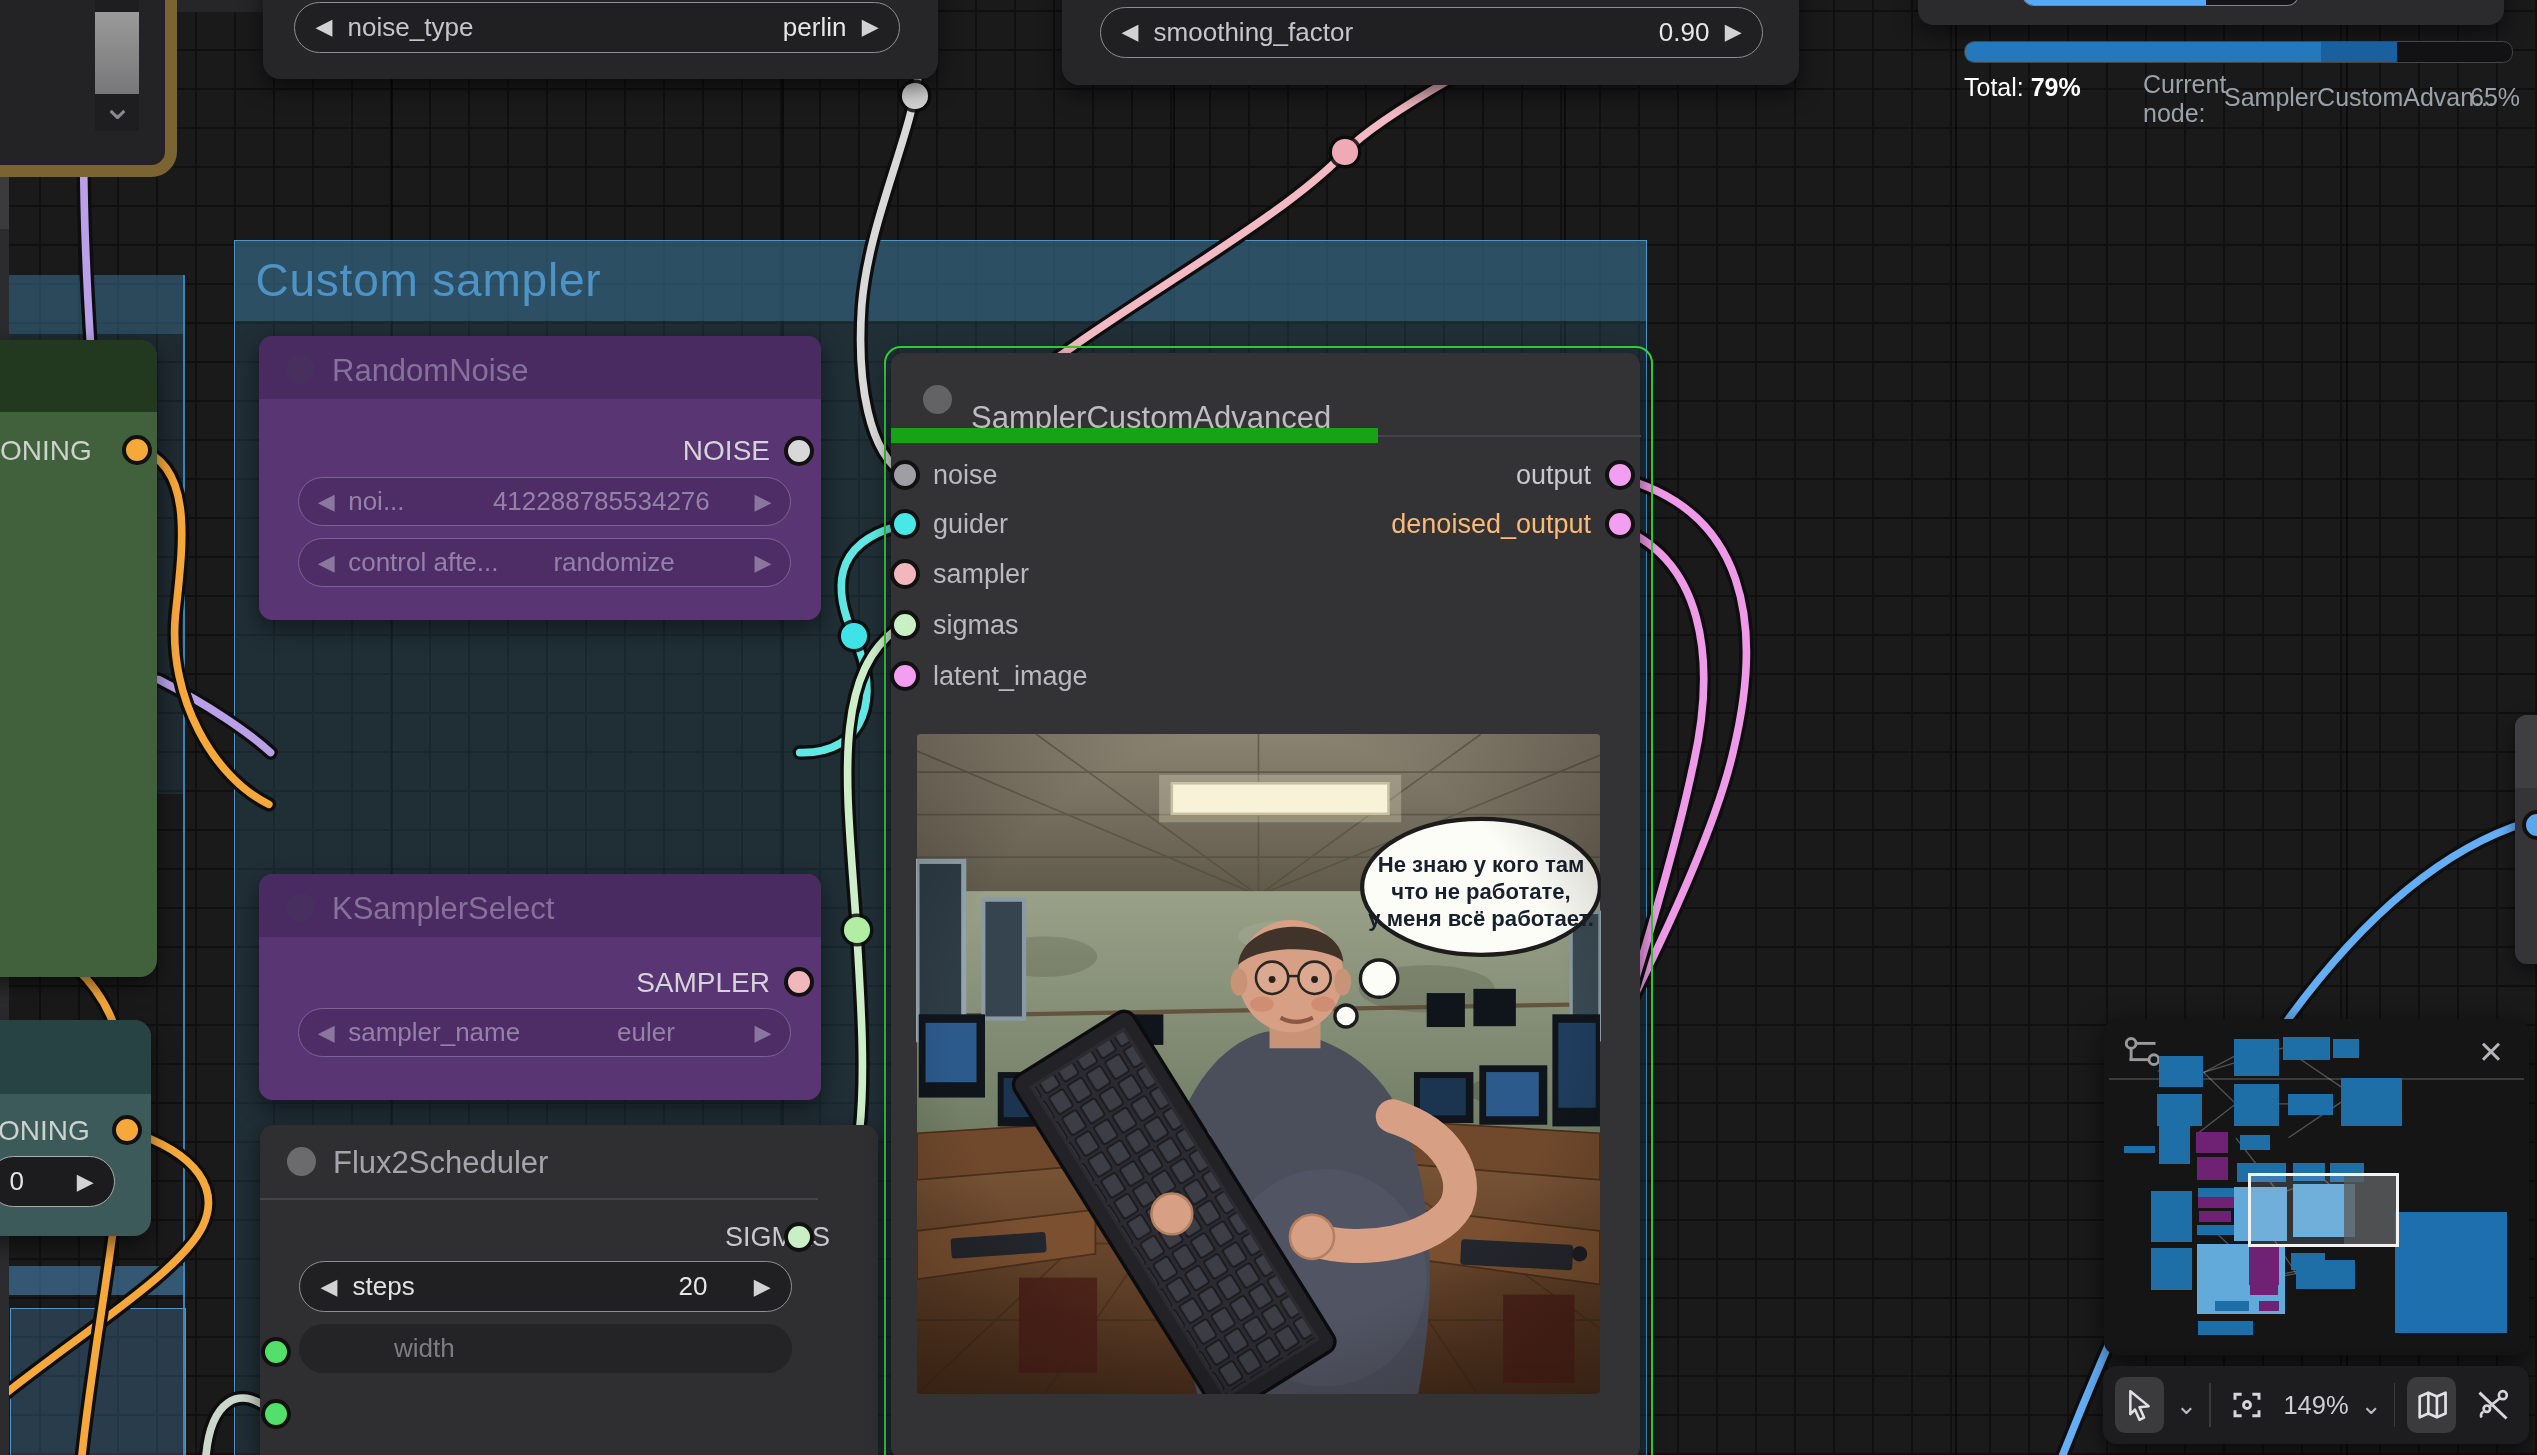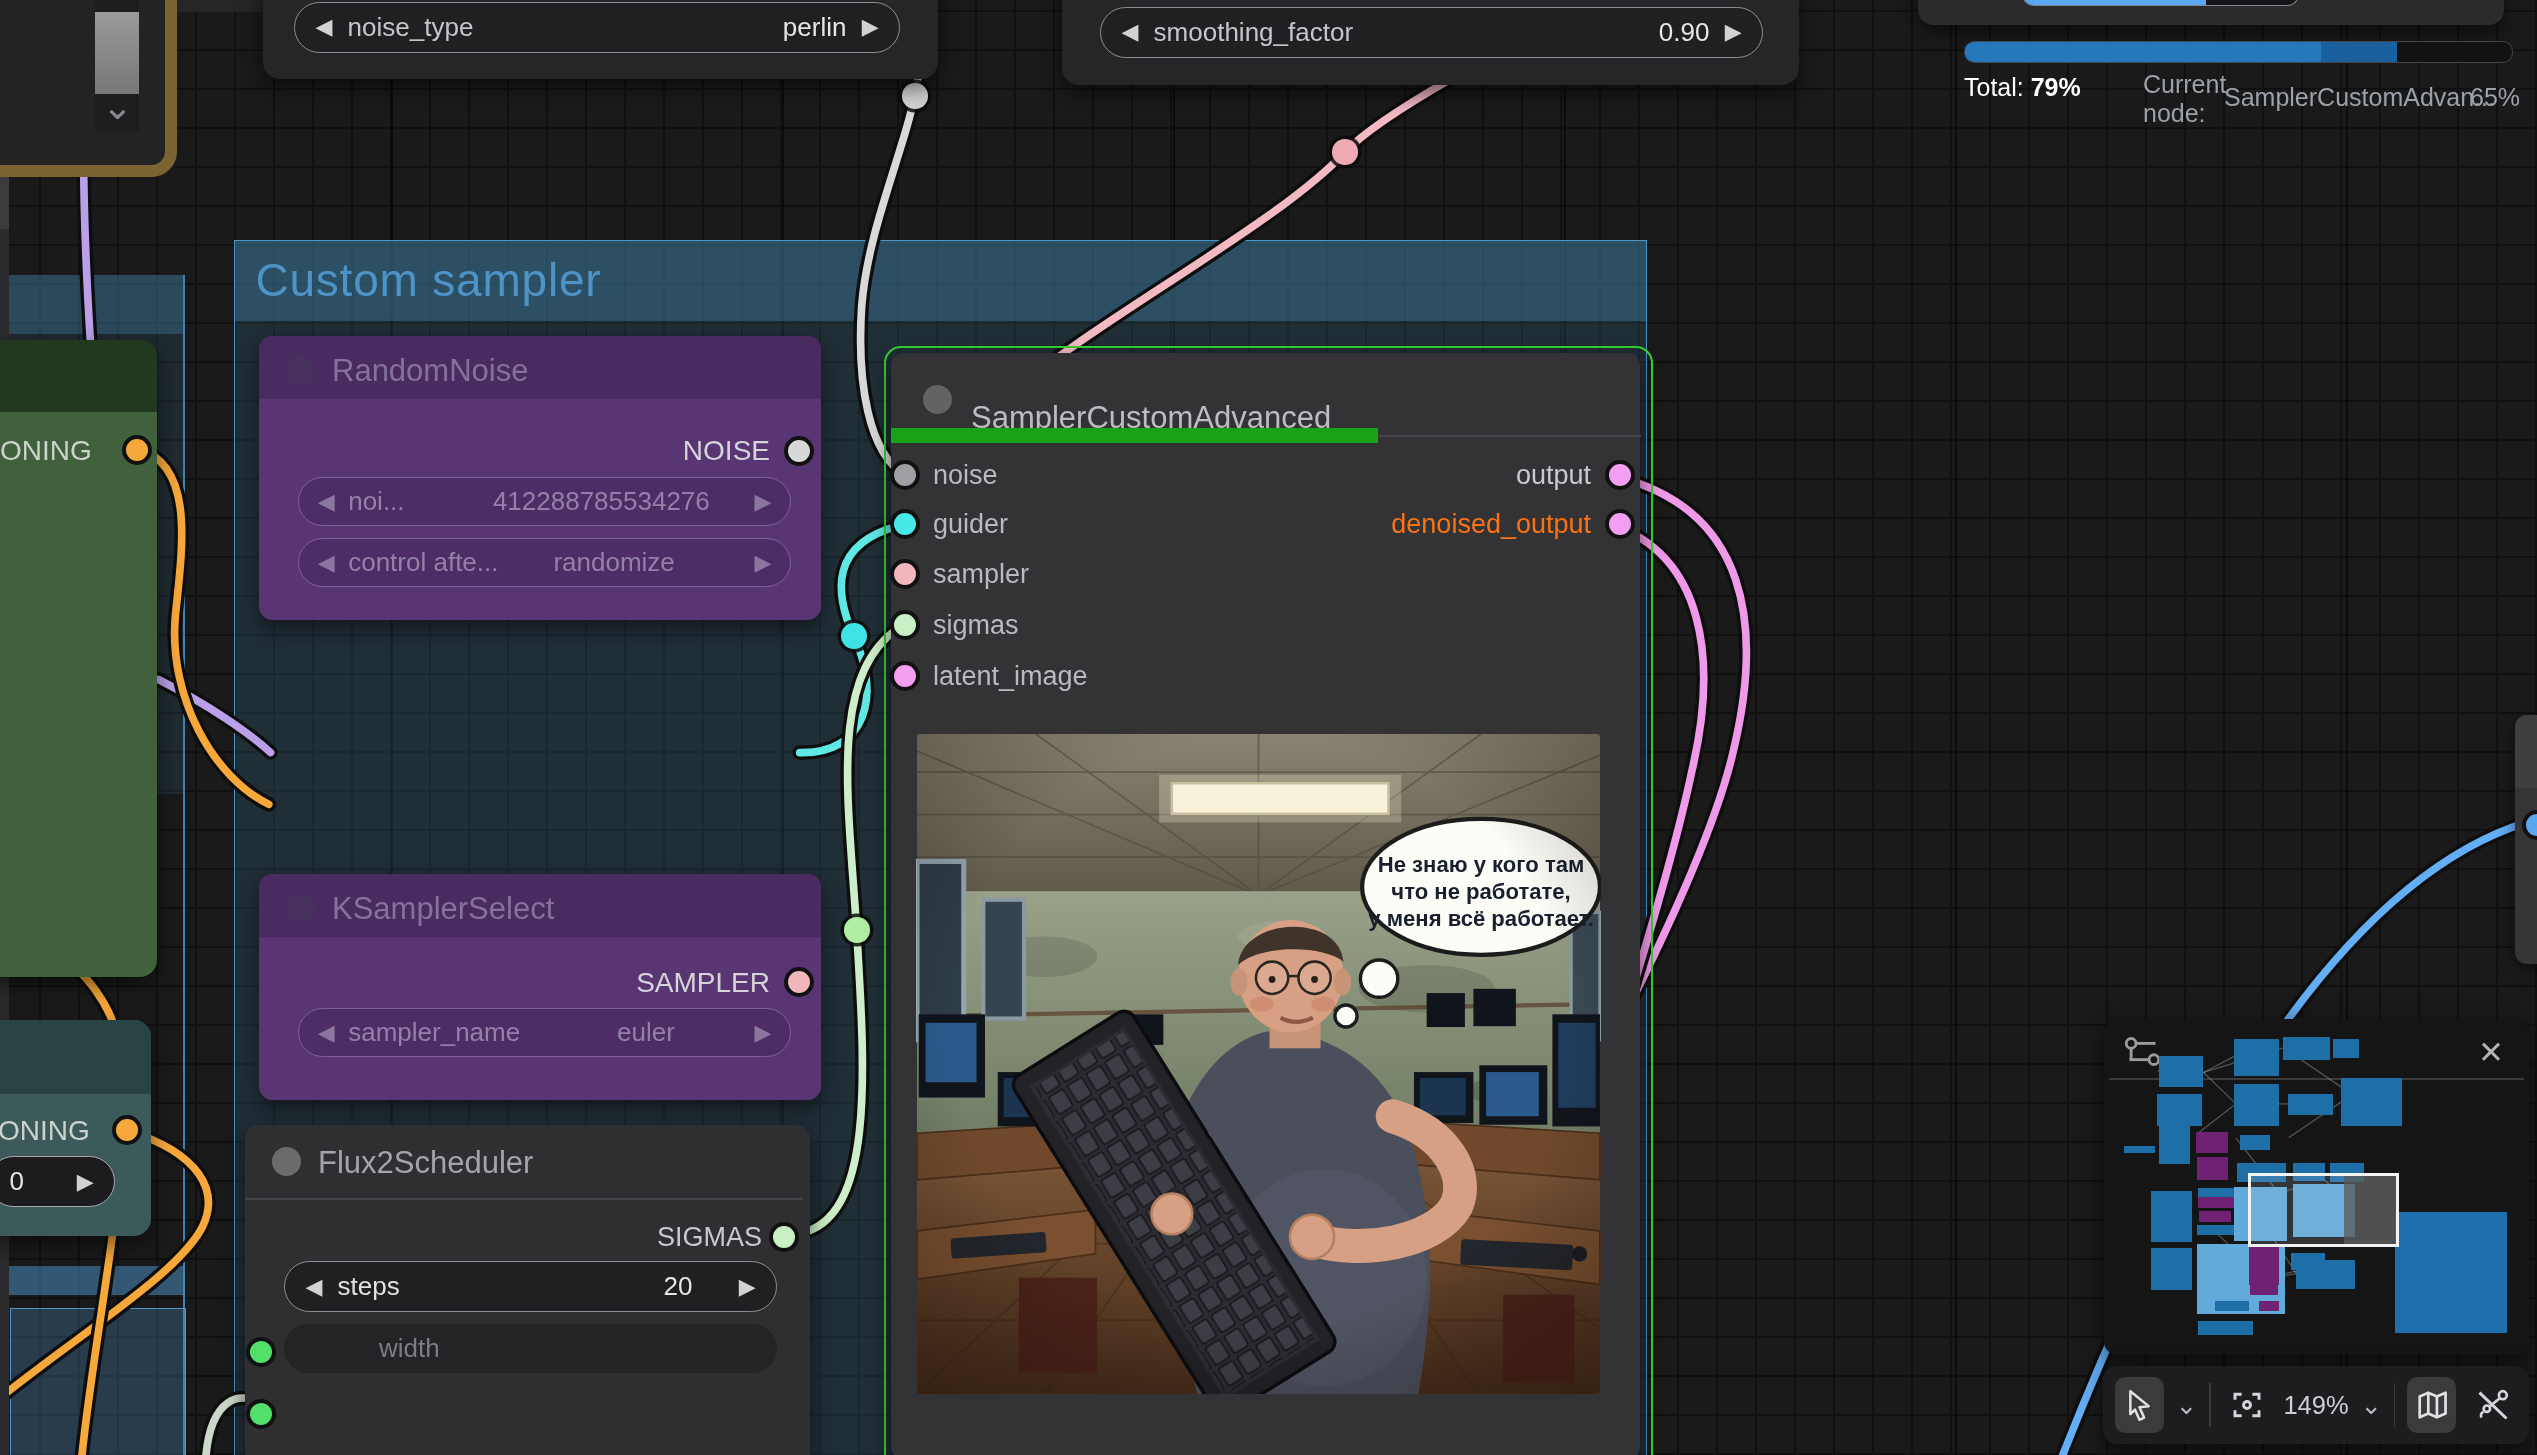--- a/index.html
+++ b/index.html
@@ -199,21 +199,21 @@
     <div class="outlabel" style="right:51px;top:93px;">SAMPLER</div>
     <div class="dot" style="left:525px;top:93px;background:#f2b6bd;"></div>
     <div class="ppill" style="left:39px;top:134px;width:493px;">
       <span class="arr">◀</span>
       <span>sampler_name</span>
       <span class="wval mid">euler</span>
       <span class="arr">▶</span>
     </div>
   </div>
 
-  <div class="node" style="left:245px;top:1125px;width:565px;height:330px;border-radius:13.6px 13.6px 0 0;text-decoration:underline;">
+  <div class="node" style="left:260px;top:1125px;width:618px;height:330px;border-radius:13.6px 13.6px 0 0;text-decoration:underline;">
     <div class="tdot" style="left:27px;top:22px;"></div>
     <div class="ntitle" style="left:73px;top:20.4px;">Flux2Scheduler</div>
     <div class="sep" style="left:0;top:73px;width:558px;"></div>
     <div class="plabel" style="right:48px;top:97px;color:#c9c9cd;">SIGMAS</div>
     <div class="dot" style="left:524px;top:97px;background:#c9f0c4;"></div>
     <div class="pill" style="left:39px;top:136px;width:493px;">
       <span class="arr">◀</span>
       <span style="color:#e2e2e5;">steps</span>
       <span class="wval mid2">20</span>
       <span class="arr">▶</span>
@@ -236,21 +236,21 @@
     <div class="dot" style="left:-0.8px;top:156px;background:#49e8e8;"></div>
     <div class="plabel" style="left:42px;top:156px;">guider</div>
     <div class="dot" style="left:-0.8px;top:206px;background:#f2b6bd;"></div>
     <div class="plabel" style="left:42px;top:206px;">sampler</div>
     <div class="dot" style="left:-0.8px;top:257px;background:#c9f0c4;"></div>
     <div class="plabel" style="left:42px;top:257px;">sigmas</div>
     <div class="dot" style="left:-0.8px;top:308px;background:#f49ef2;"></div>
     <div class="plabel" style="left:42px;top:308px;">latent_image</div>
     <div class="plabel" style="right:49px;top:107px;color:#c9c9cd;">output</div>
     <div class="dot" style="left:714px;top:107px;background:#f49ef2;"></div>
-    <div class="plabel" style="right:49px;top:156px;color:#f97316;">denoised_output</div>
+    <div class="plabel" style="right:49px;top:156px;color:#fdba74;">denoised_output</div>
     <div class="dot" style="left:714px;top:156px;background:#f49ef2;"></div>
 
     <div class="abs" style="left:25px;top:381px;width:685px;height:660px;border-radius:5.1px;overflow:hidden;">
       <svg width="685" height="660" viewBox="0 0 804 777">
         <defs>
           <linearGradient id="wallg" x1="0" y1="0" x2="0" y2="1">
             <stop offset="0" stop-color="#99a188"></stop>
               <stop offset="1" stop-color="#6e7a62"></stop>
           </linearGradient>
           <linearGradient id="ceilg" x1="0" y1="0" x2="0" y2="1">

